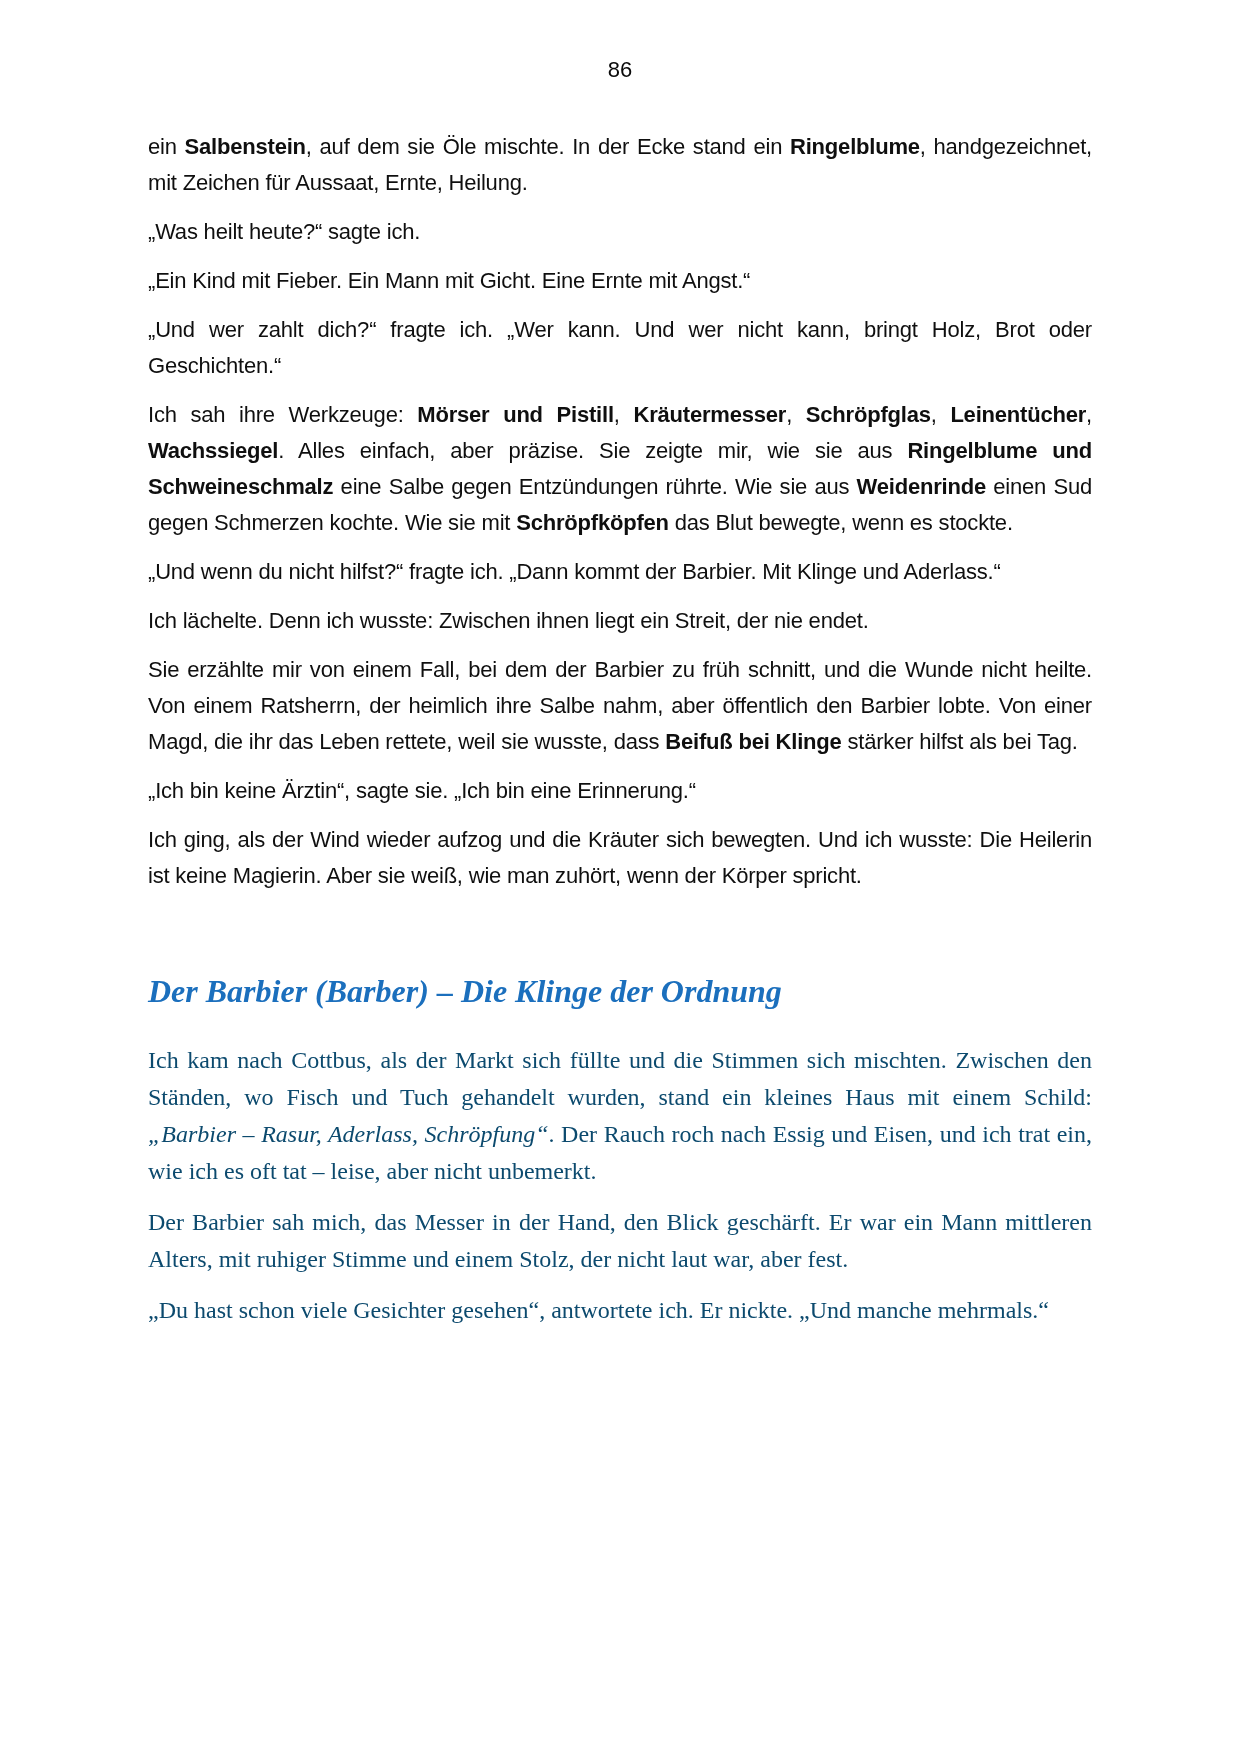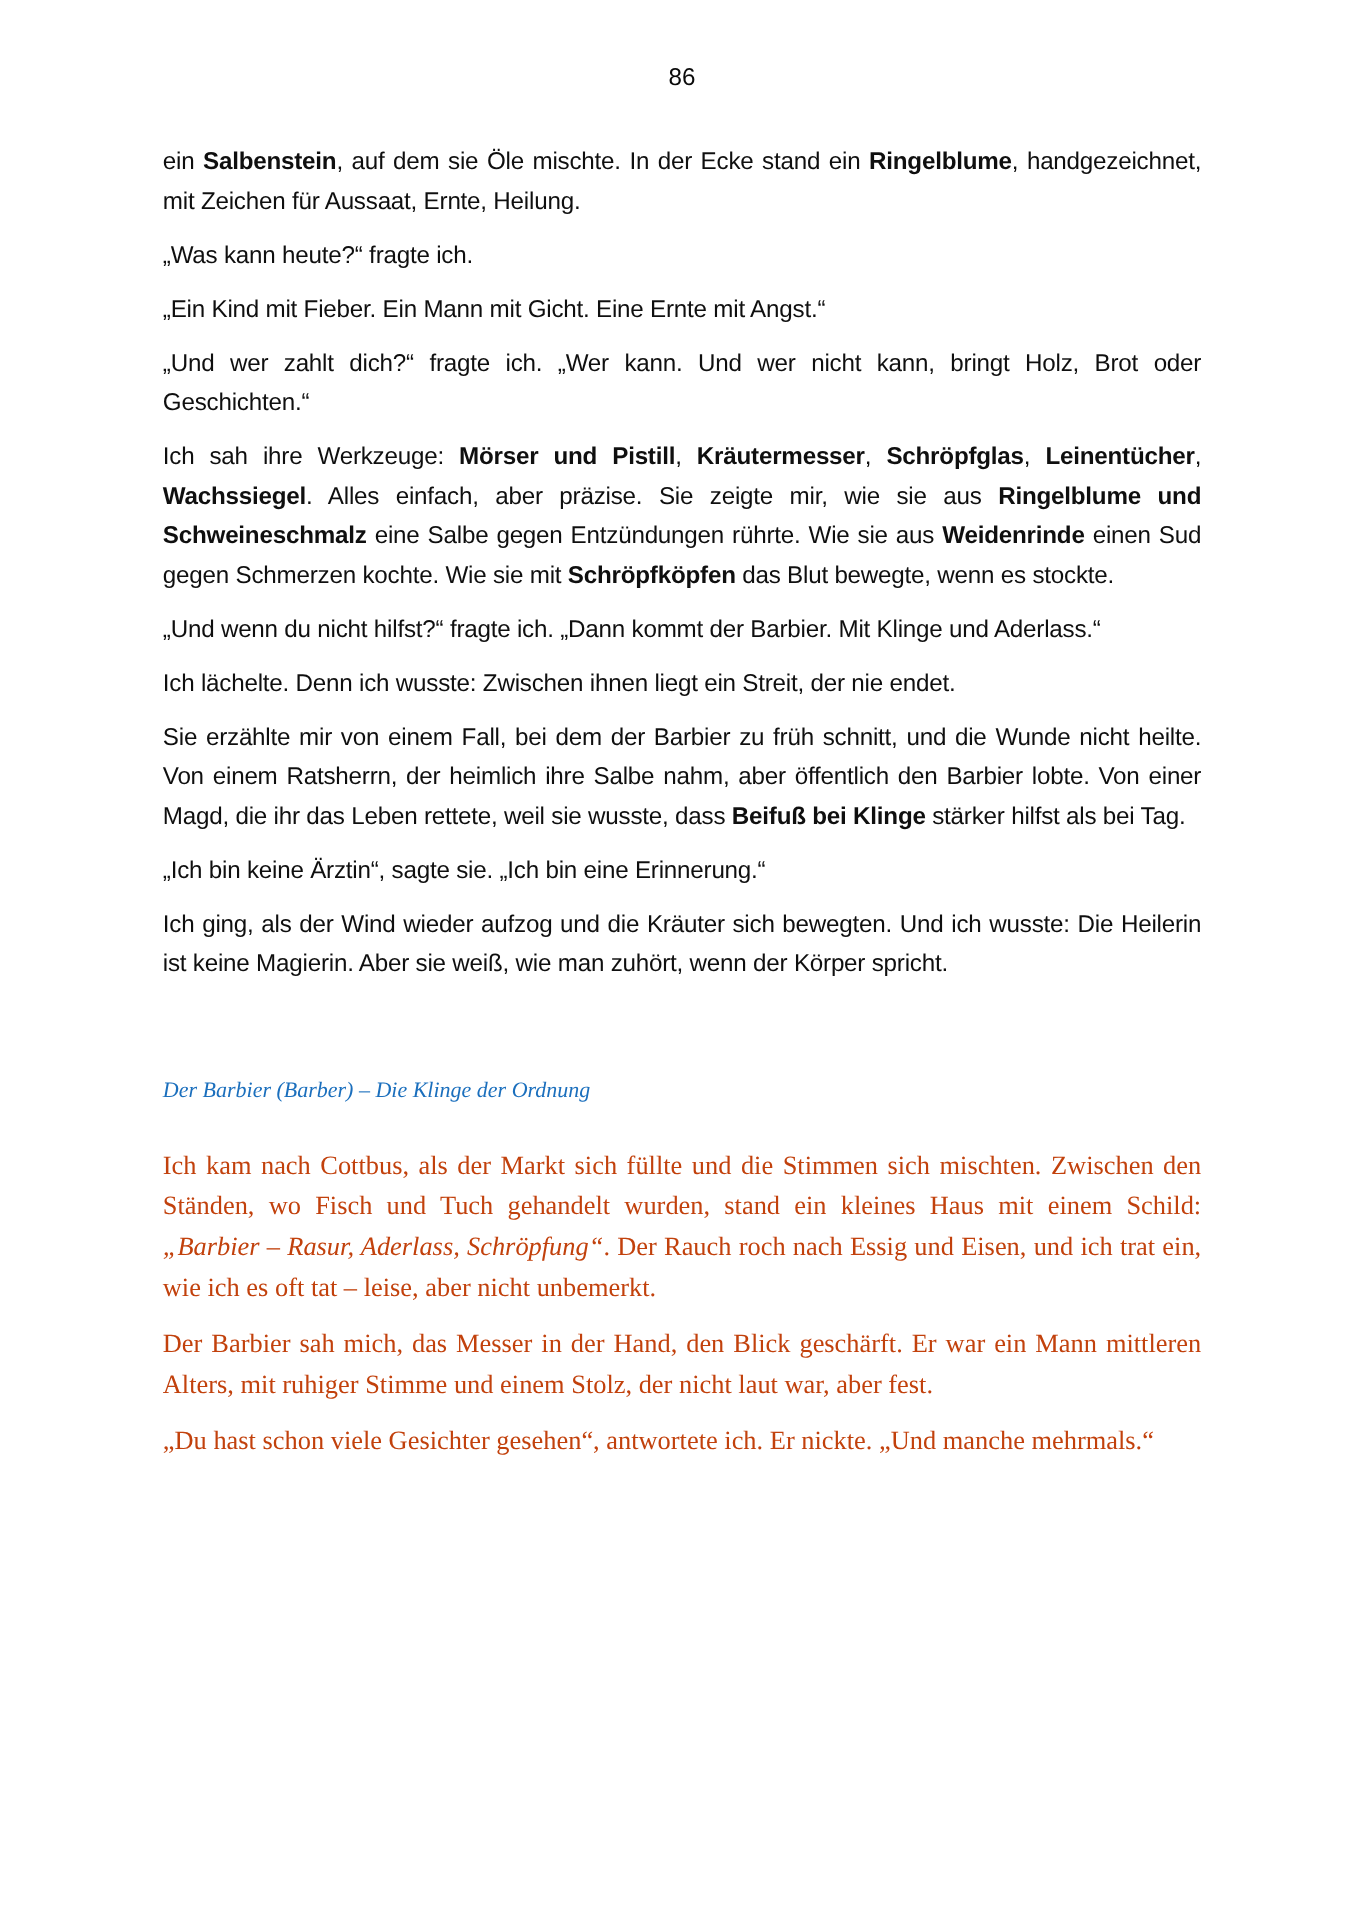--- a/index.html
+++ b/index.html
@@ -24,47 +24,47 @@
     font-family:"Liberation Sans","DejaVu Sans",sans-serif;
     font-size:22px;
     line-height:36px;
     letter-spacing:-0.2px;
     text-align:justify;
     margin:0 0 13px 0;
     color:#0f0f0f;
   }
   .heading{
     font-family:"Liberation Serif","DejaVu Serif",serif;
-    font-weight:normal;
+    font-weight:bold;
     font-style:italic;
-    font-size:20px;
+    font-size:32px;
     line-height:38px;
     margin:78px 0 32px 0;
   }
   .serif-section p{
     font-family:"Liberation Serif","DejaVu Serif",serif;
     font-size:24px;
     line-height:37px;
     text-align:justify;
     margin:0 0 14px 0;
-    color:#c2410c;
+    color:#0c4a6e;
   }
   .b{font-weight:bold;}
   .i{font-style:italic;}
   .indent{padding-left:10px;}
 </style>
 </head>
 <body>
 
 <div class="page">
   <p class="page-num">86</p>
 
   <div class="sans-section">
       <p><span>ein </span><span class="b">Salbenstein</span><span>, auf dem sie Öle mischte. In der Ecke stand ein </span><span class="b">Ringelblume</span><span>, handgezeichnet, mit Zeichen für Aussaat, Ernte, Heilung.</span></p>
-      <p><span>„Was kann heute?“ fragte ich.</span></p>
+      <p><span>„Was heilt heute?“ sagte ich.</span></p>
       <p><span>„Ein Kind mit Fieber. Ein Mann mit Gicht. Eine Ernte mit Angst.“</span></p>
       <p><span>„Und wer zahlt dich?“ fragte ich. „Wer kann. Und wer nicht kann, bringt Holz, Brot oder Geschichten.“</span></p>
       <p><span>Ich sah ihre Werkzeuge: </span><span class="b">Mörser und Pistill</span><span>, </span><span class="b">Kräutermesser</span><span>, </span><span class="b">Schröpfglas</span><span>, </span><span class="b">Leinentücher</span><span>, </span><span class="b">Wachssiegel</span><span>. Alles einfach, aber präzise. Sie zeigte mir, wie sie aus </span><span class="b">Ringelblume und Schweineschmalz</span><span> eine Salbe gegen Entzündungen rührte. Wie sie aus </span><span class="b">Weidenrinde</span><span> einen Sud gegen Schmerzen kochte. Wie sie mit </span><span class="b">Schröpfköpfen</span><span> das Blut bewegte, wenn es stockte.</span></p>
       <p><span>„Und wenn du nicht hilfst?“ fragte ich. „Dann kommt der Barbier. Mit Klinge und Aderlass.“</span></p>
       <p><span>Ich lächelte. Denn ich wusste: Zwischen ihnen liegt ein Streit, der nie endet.</span></p>
       <p><span>Sie erzählte mir von einem Fall, bei dem der Barbier zu früh schnitt, und die Wunde nicht heilte. Von einem Ratsherrn, der heimlich ihre Salbe nahm, aber öffentlich den Barbier lobte. Von einer Magd, die ihr das Leben rettete, weil sie wusste, dass </span><span class="b">Beifuß bei Klinge</span><span> stärker hilfst als bei Tag.</span></p>
       <p><span>„Ich bin keine Ärztin“, sagte sie. „Ich bin eine Erinnerung.“</span></p>
       <p><span>Ich ging, als der Wind wieder aufzog und die Kräuter sich bewegten. Und ich wusste: Die Heilerin ist keine Magierin. Aber sie weiß, wie man zuhört, wenn der Körper spricht.</span></p>
     </div>
 

